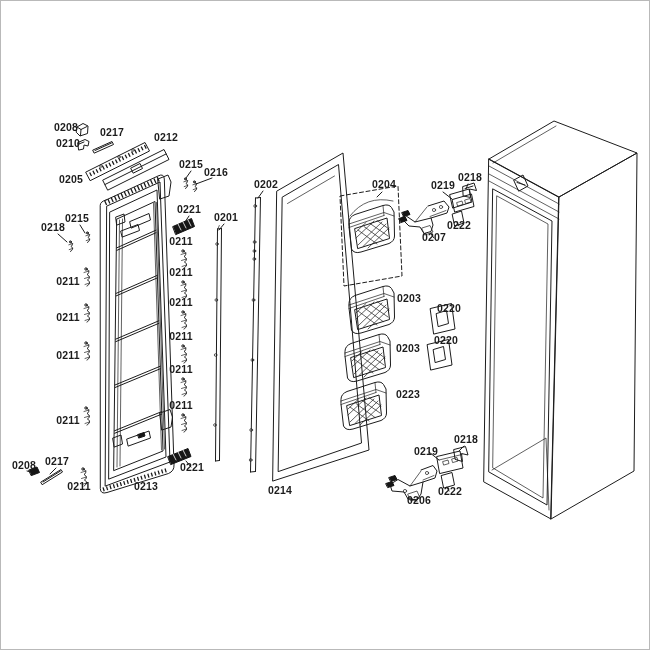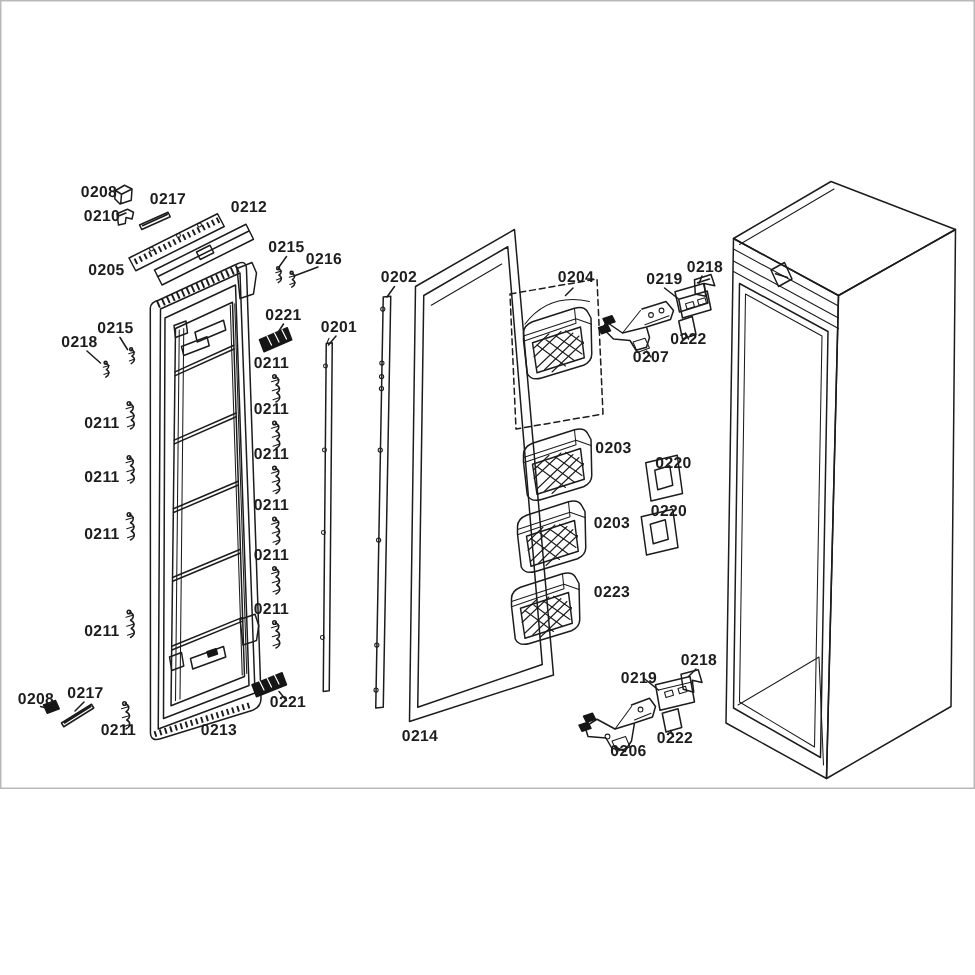--- a/index.html
+++ b/index.html
@@ -1,16 +1,16 @@
 <!DOCTYPE html>
 <html style="--bg: #ffffff; --line: #1c1c1c; --dark: #161616;"><head>
 <meta charset="utf-8">
 <style>
   html,body{margin:0;padding:0;background:#fff;}
-  .canvas{position:relative;width:650px;height:526px;background:var(--bg,#fff);overflow:hidden;}
+  .canvas{position:relative;width:650px;height:650px;background:var(--bg,#fff);overflow:hidden;}
   .frame{position:absolute;inset:0;border:1px solid #b9b9b9;pointer-events:none;}
   svg{position:absolute;left:0;top:0;}
   svg path, svg line, svg polyline, svg circle, svg rect{
     fill:none;stroke:var(--line,#1c1c1c);stroke-width:1;
     stroke-linecap:round;stroke-linejoin:round;
   }
   svg .thin{stroke-width:.7;}
   svg .dark{fill:var(--dark,#161616);stroke:var(--dark,#161616);}
   svg .whitehatch{stroke:#ffffff;stroke-width:.8;}
   svg .hatchband{stroke-width:5;stroke-dasharray:1.3 2.3;stroke-linecap:butt;}

